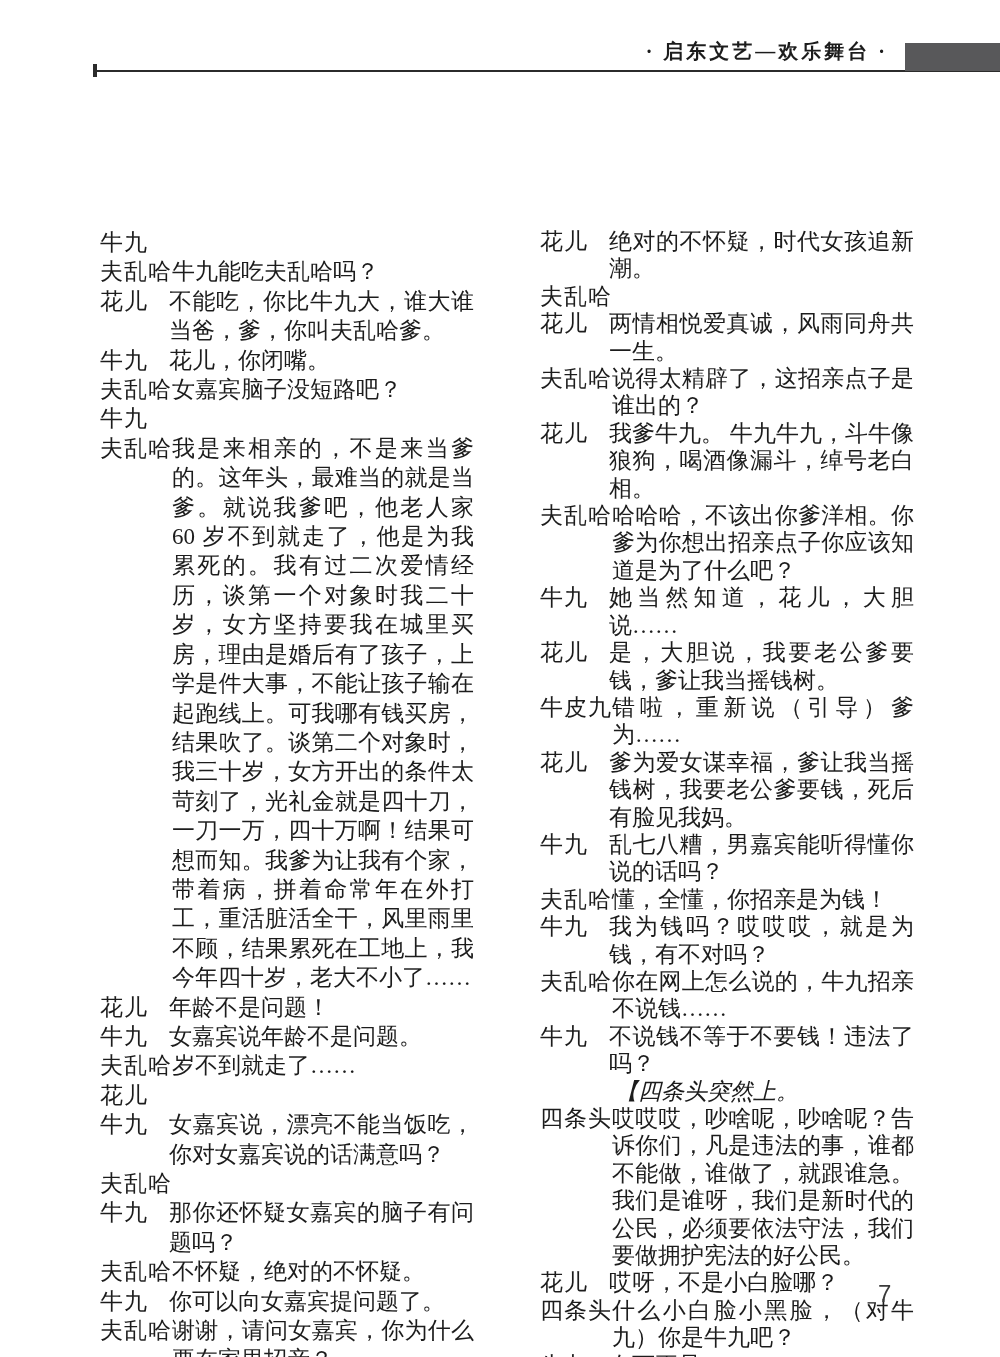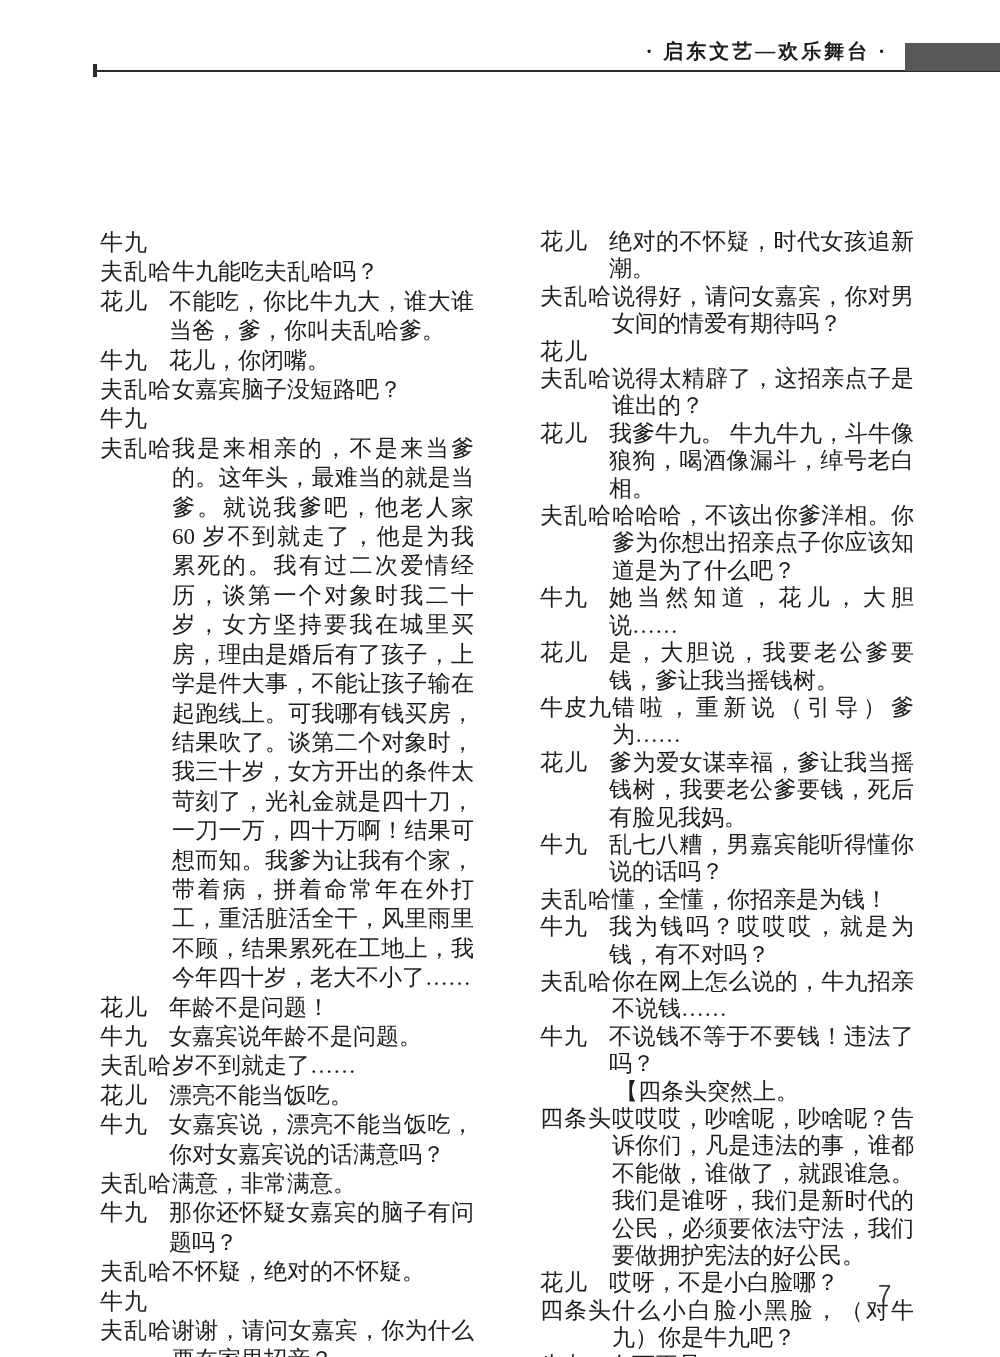--- a/index.html
+++ b/index.html
@@ -40,21 +40,21 @@
   .speaker {
     flex: 0 0 69px;
     white-space: nowrap;
     letter-spacing: 1px;
   }
   .dialogue {
     flex: 1;
     text-align: justify;
     text-align-last: left;
   }
-  .stage .dialogue { text-align: left; padding-left: 6px; }
+  .stage .dialogue { text-align: left; padding-left: 6px; font-style: italic; }
   .page-number {
     position: absolute; left: 878px; top: 1280px;
     font-size: 24px; color: #3a3a3a;
     font-family: "Liberation Sans", "DejaVu Sans", sans-serif;
   }
 </style>
 </head>
 <body>
 
 <div class="page">
@@ -101,57 +101,56 @@
         <div class="entry">
           <span class="speaker">牛九</span>
           <span class="dialogue">女嘉宾说年龄不是问题。</span>
         </div>
         <div class="entry">
           <span class="speaker">夫乱哈</span>
           <span class="dialogue">岁不到就走了……</span>
         </div>
         <div class="entry">
           <span class="speaker">花儿</span>
-          <span class="dialogue">漂亮不能当饭吃。</span>
         </div>
         <div class="entry">
           <span class="speaker">牛九</span>
           <span class="dialogue">女嘉宾说，漂亮不能当饭吃，你对女嘉宾说的话满意吗？</span>
         </div>
         <div class="entry">
           <span class="speaker">夫乱哈</span>
-          <span class="dialogue">满意，非常满意。</span>
         </div>
         <div class="entry">
           <span class="speaker">牛九</span>
           <span class="dialogue">那你还怀疑女嘉宾的脑子有问题吗？</span>
         </div>
         <div class="entry">
           <span class="speaker">夫乱哈</span>
           <span class="dialogue">不怀疑，绝对的不怀疑。</span>
         </div>
         <div class="entry">
           <span class="speaker">牛九</span>
+          <span class="dialogue">你可以向女嘉宾提问题了。</span>
         </div>
         <div class="entry">
           <span class="speaker">夫乱哈</span>
           <span class="dialogue">谢谢，请问女嘉宾，你为什么要在家里招亲？</span>
         </div>
       </section>
     <section class="col col-right" id="col-right">
         <div class="entry">
           <span class="speaker">花儿</span>
           <span class="dialogue">绝对的不怀疑，时代女孩追新潮。</span>
         </div>
         <div class="entry">
           <span class="speaker">夫乱哈</span>
-          <span class="dialogue">说得好，请问女嘉宾，你对男女间的情爱有期待吗？</span>
-        </div>
-        <div class="entry">
-          <span class="speaker">花儿</span>
+        </div>
+        <div class="entry">
+          <span class="speaker">花儿</span>
+          <span class="dialogue">两情相悦爱真诚，风雨同舟共一生。</span>
         </div>
         <div class="entry">
           <span class="speaker">夫乱哈</span>
           <span class="dialogue">说得太精辟了，这招亲点子是谁出的？</span>
         </div>
         <div class="entry">
           <span class="speaker">花儿</span>
           <span class="dialogue">我爹牛九。 牛九牛九，斗牛像狼狗，喝酒像漏斗，绰号老白相。</span>
         </div>
         <div class="entry">

